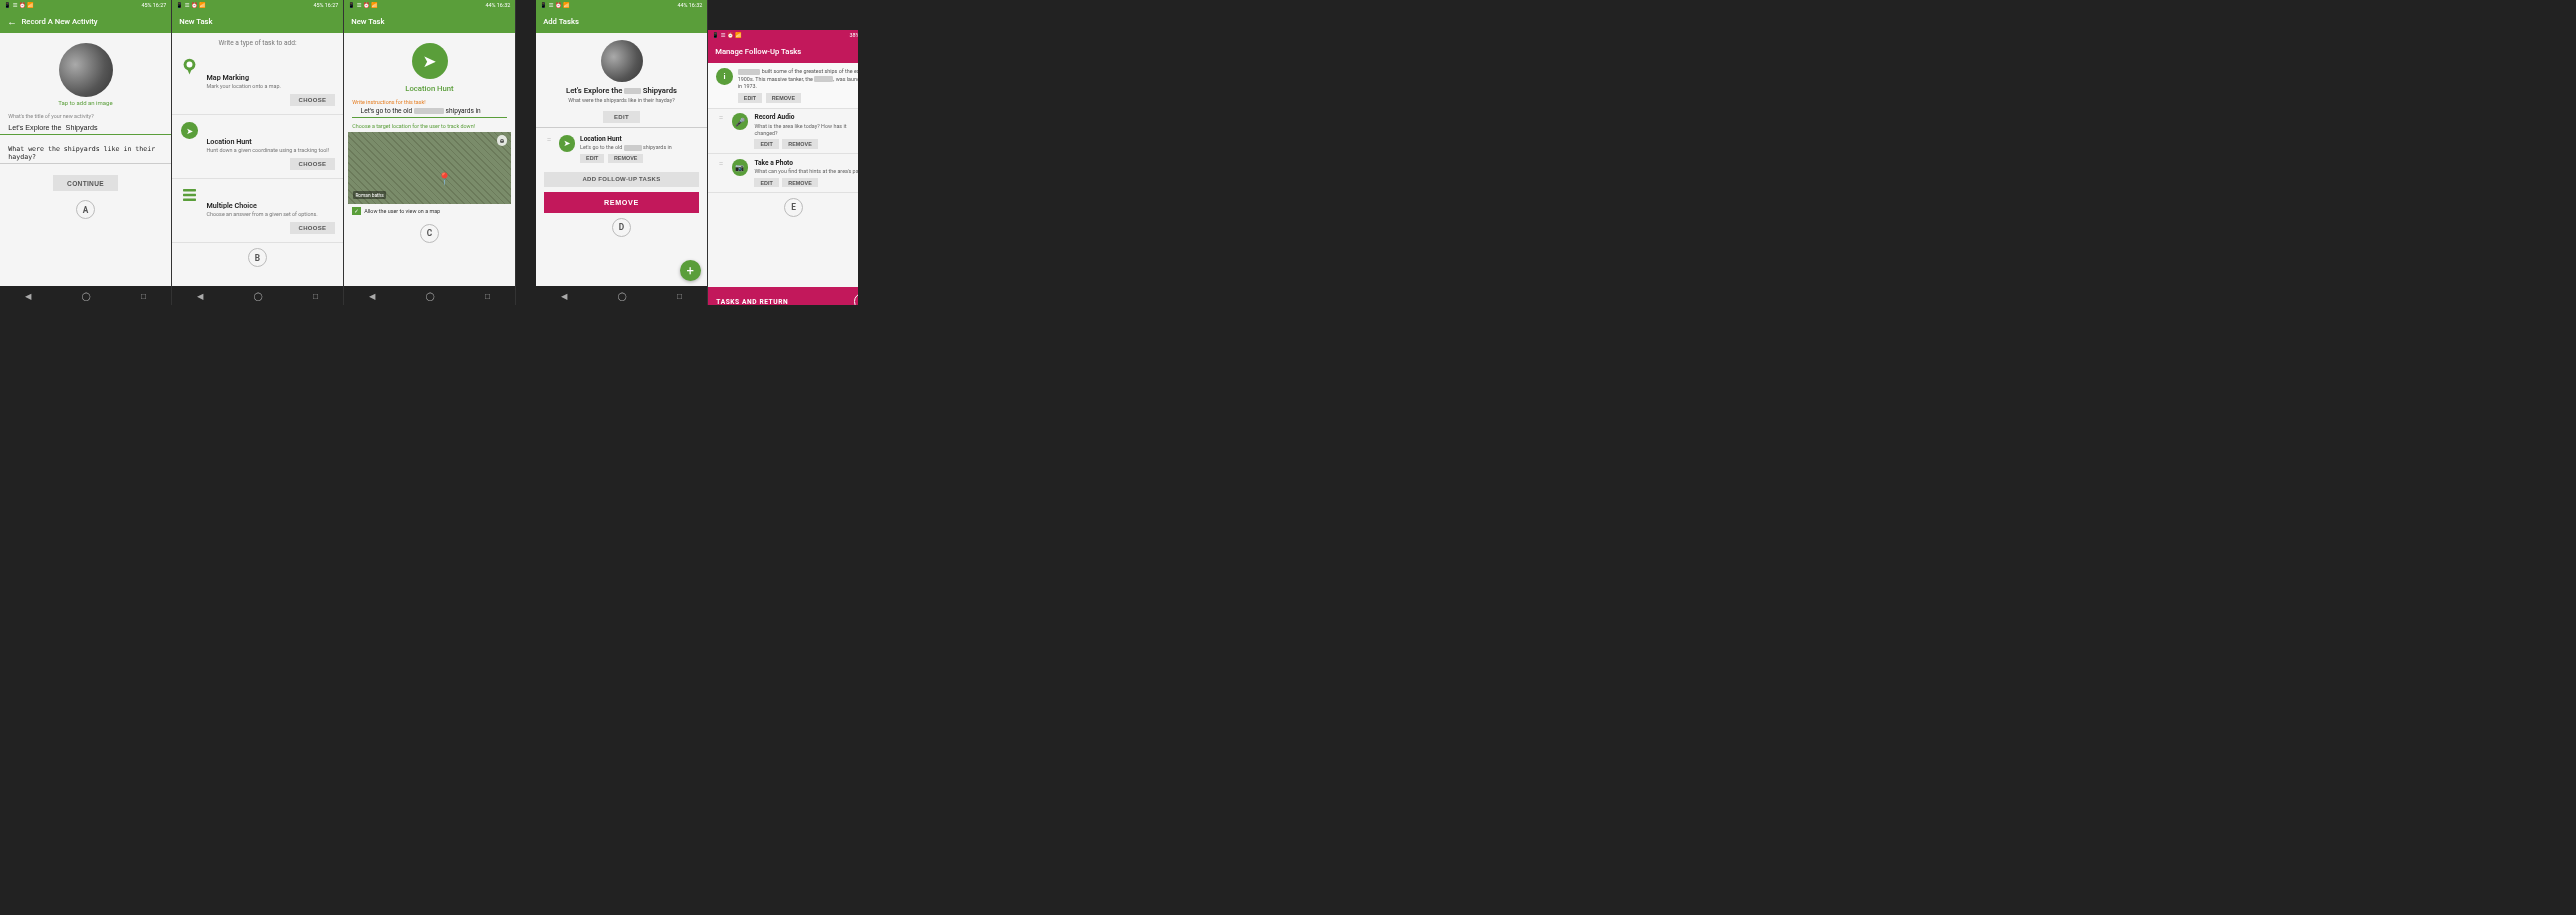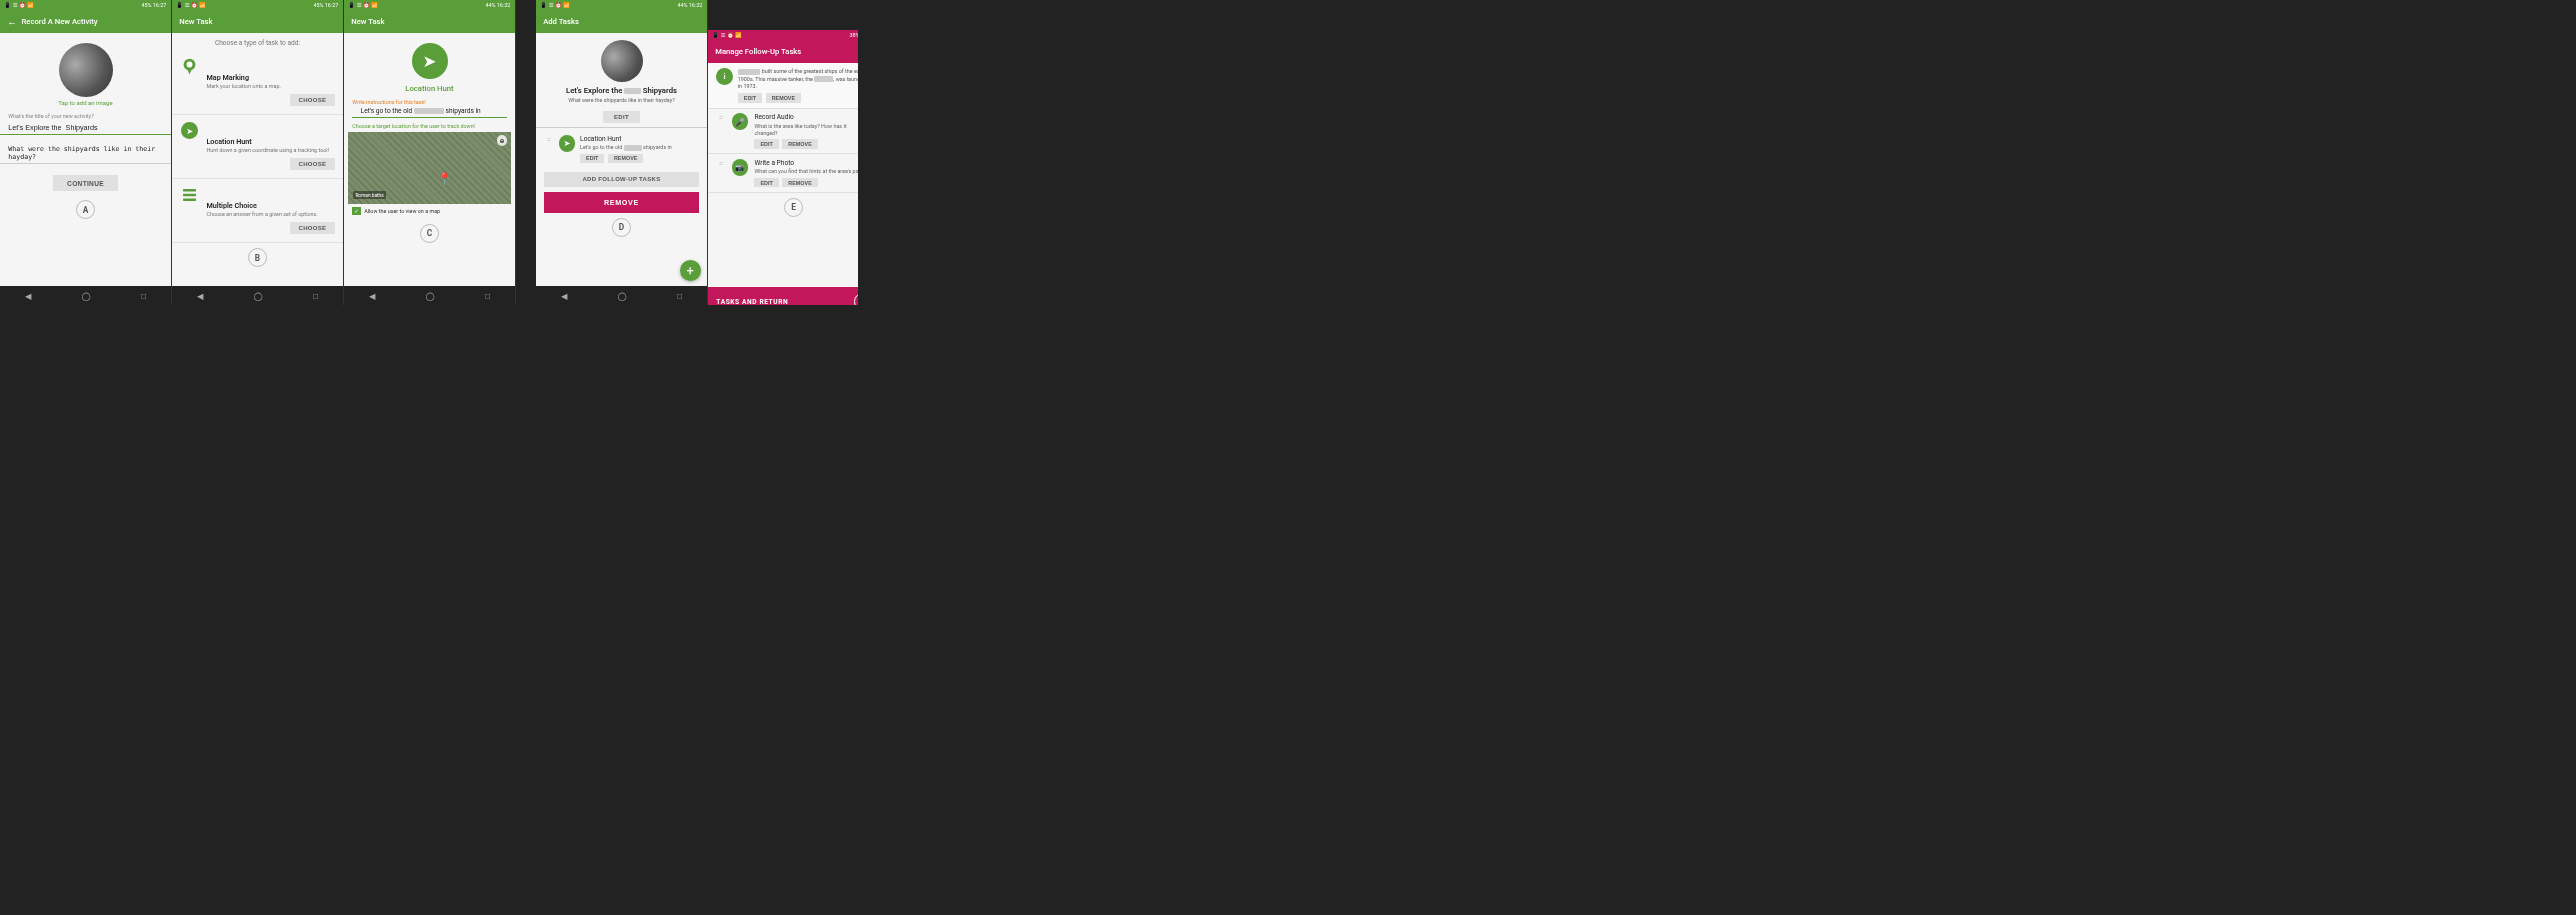--- a/index.html
+++ b/index.html
@@ -327,21 +327,21 @@
       font-size: 6px;
       font-weight: 600;
       color: #555;
       letter-spacing: 0.3px;
       cursor: pointer;
     }
     .screen-d .divider { border-top: 0.6px solid #ccc; margin: 3.6px 0; }
     .task-row-content { flex: 1; }
     .task-row-title {
       font-size: 6.6px;
-      font-weight: 400;
+      font-weight: 700;
       color: #222;
       margin-bottom: 1.2px;
     }
     .task-row-desc {
       font-size: 5.4px;
       color: #666;
       line-height: 1.3;
     }
     .task-row-actions {
       display: flex;
@@ -564,21 +564,21 @@
 
 <div class="screen">
   <div class="status-bar">
     <span>📱 ☰ ⏰ 📶</span>
     <span>45% 16:27</span>
   </div>
   <div class="top-bar">
     <span>New Task</span>
   </div>
   <div class="screen-content screen-b">
-    <div class="section-title">Choose a type of task to add:</div>
+    <div class="section-title">Write a type of task to add:</div>
 
     <div class="task-option">
       <div class="task-option-icon">
         <svg width="13" height="16.7" viewBox="0 0 22 28">
           <ellipse cx="11" cy="11" rx="10" ry="10" fill="#5a9e3a"></ellipse>
           <ellipse cx="11" cy="11" rx="5" ry="5" fill="white"></ellipse>
           <polygon points="7,18 11,28 15,18" fill="#5a9e3a"></polygon>
         </svg>
       </div>
       <div class="task-option-text">
@@ -735,21 +735,21 @@
           <button class="small-btn">EDIT</button>
           <button class="small-btn">REMOVE</button>
         </div>
       </div>
     </div>
 
     <div class="follow-task-row">
       <span class="equals-icon">=</span>
       <div class="camera-icon-circle">📷</div>
       <div class="task-row-content">
-        <div class="task-row-title">Write a Photo</div>
+        <div class="task-row-title">Take a Photo</div>
         <div class="task-row-desc">What can you find that hints at the area's past?</div>
         <div class="task-row-actions">
           <button class="small-btn">EDIT</button>
           <button class="small-btn">REMOVE</button>
         </div>
       </div>
     </div>
 
     <div class="circle-label">E</div>
   </div>

